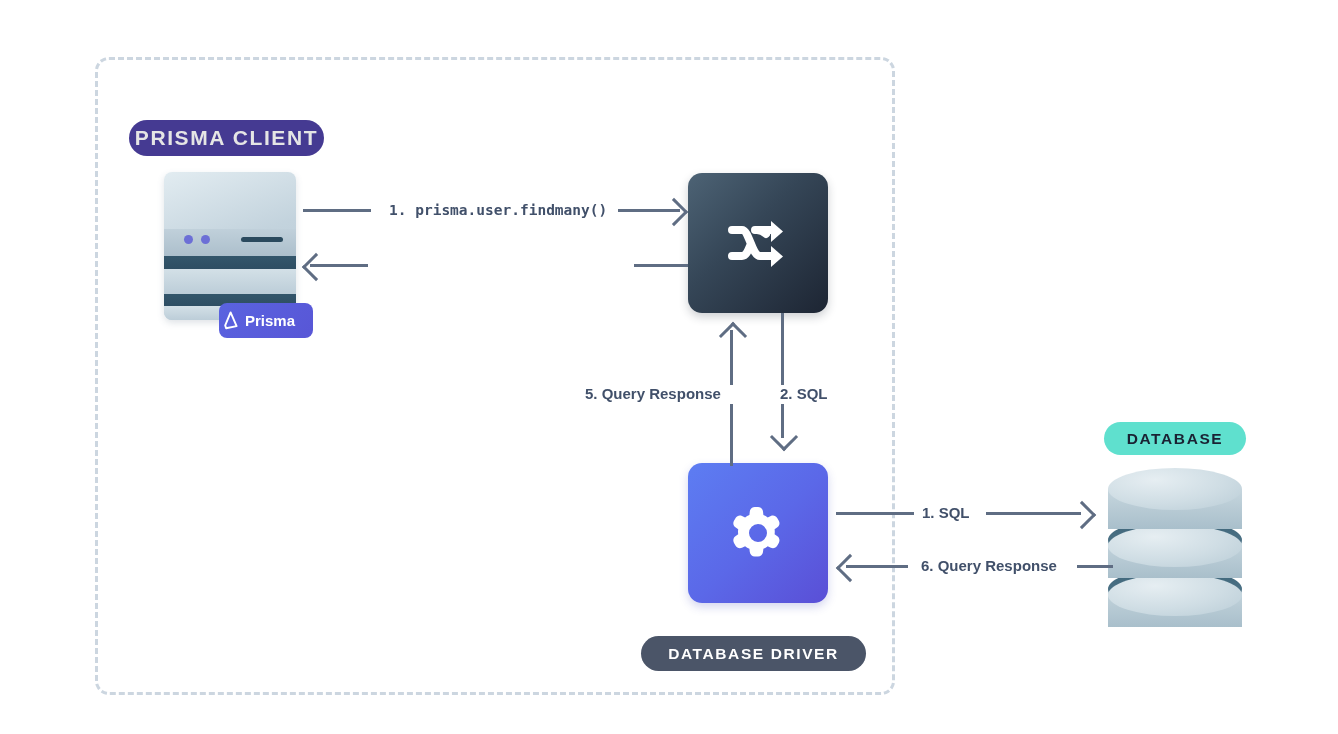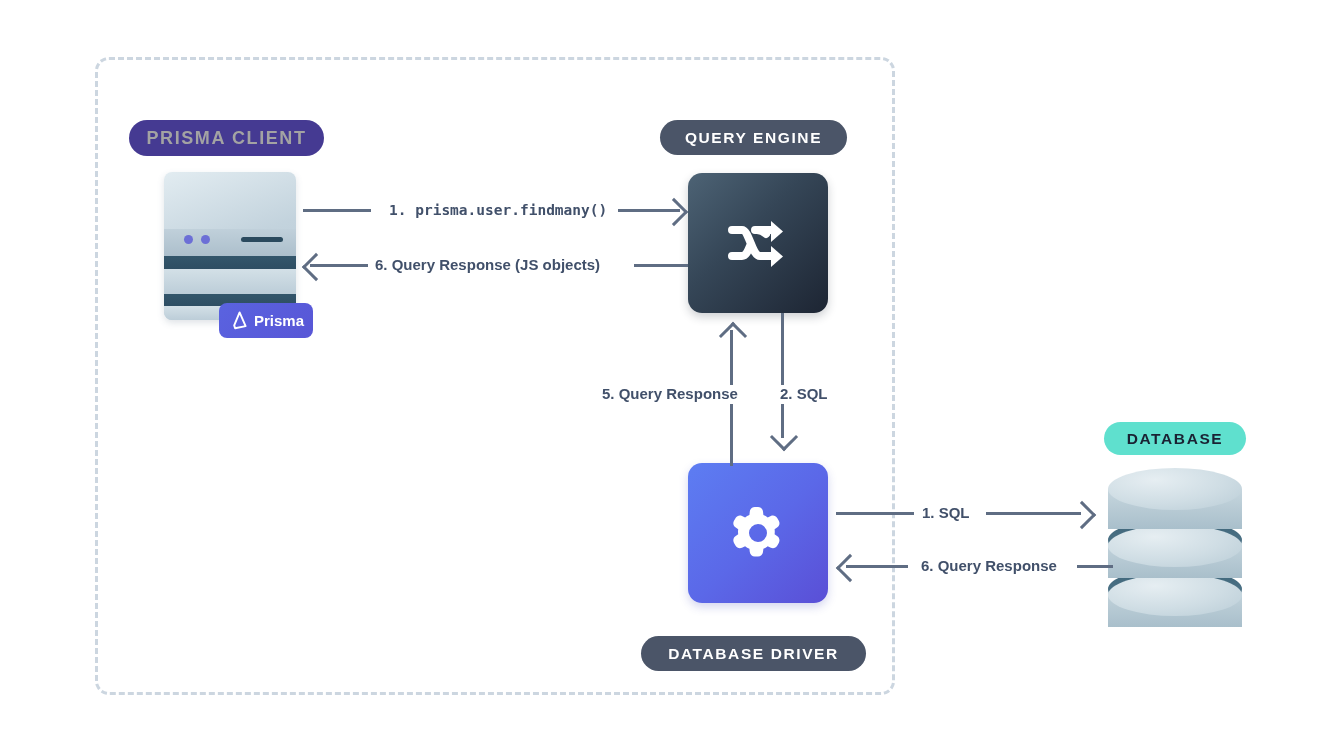--- a/index.html
+++ b/index.html
@@ -53,22 +53,22 @@
     border-radius: 999px;
     font-weight: bold;
     letter-spacing: 1.6px;
     white-space: nowrap;
     box-sizing: border-box;
   }
   .pill-prisma-client {
     left: 129px; top: 120px;
     width: 195px; height: 36px;
     background: #453a92;
-    color: #a3a3a3;
-    font-size: 18px;
+    color: #e5e5e5;
+    font-size: 21px;
   }
   .pill-query-engine {
     left: 660px; top: 120px;
     width: 187px; height: 35px;
     background: #4b5568;
     color: #ffffff;
     font-size: 15.5px;
   }
   .pill-database-driver {
     left: 641px; top: 636px;
@@ -126,21 +126,21 @@
   }
   .prisma-badge {
     position: absolute;
     left: 219px; top: 303px;
     width: 94px; height: 35px;
     border-radius: 8px;
     background: linear-gradient(135deg, #5a63e0 0%, #5856d6 100%);
     display: flex;
     align-items: center;
     gap: 6px;
-    padding-left: 12px;
+    padding-left: 3px;
     box-sizing: border-box;
     color: #ffffff;
     font-size: 15px;
     font-weight: bold;
   }
 
   
   .node-square {
     position: absolute;
     border-radius: 14px;
@@ -258,21 +258,20 @@
     </div>
   </div>
 
   <div class="prisma-badge">
     <svg width="17" height="19" viewBox="0 0 17 19">
       <path d="M3.2 14.4 L8.6 1.4 L14.6 15.1 L4.1 17.2 Z" fill="none" stroke="#ffffff" stroke-width="1.9" stroke-linejoin="round"></path>
     </svg>
     <span>Prisma</span>
   </div>
 
-  <div class="pill pill-query-engine">QUERY ENGINE</div>
 
   <div class="node-square node-query-engine">
     <svg width="62" height="52" viewBox="0 0 62 52">
       <g fill="none" stroke="#ffffff" stroke-width="8" stroke-linecap="round" stroke-linejoin="round">
         <path d="M5 13 H15 C22 13 25 39 33 39 H46"></path>
         <path d="M5 39 H15 C19 39 21 34 23 29"></path>
         <path d="M39 17 C34 12 31 13 28 13 H46"></path>
       </g>
       <path d="M44 4 L56 14.5 L44 25 Z" fill="#ffffff"></path>
       <path d="M44 29 L56 39.5 L44 50 Z" fill="#ffffff"></path>
@@ -308,32 +307,31 @@
         <div class="top"></div>
     </div>
   </div>
 
   <div class="line line-h" style="left:303px;top:209px;width:68px;"></div>
   <div class="flow-label mono" style="left:378px;top:201px;margin-left:11px;">1. prisma.user.findmany()</div>
   <div class="line line-h" style="left:618px;top:209px;width:62px;"></div>
   <div class="arrow-head ah-right" style="left:664px;top:202px;"></div>
 
   <div class="line line-h" style="left:634px;top:264px;width:54px;"></div>
-  <div class="flow-label" style="left:375px;top:256px;">6. Query Response (JS objects)</div>
   <div class="line line-h" style="left:310px;top:264px;width:58px;"></div>
   <div class="arrow-head ah-left" style="left:306px;top:257px;"></div>
 
   <div class="line line-v" style="left:781px;top:313px;width:3px;height:72px;"></div>
   <div class="flow-label" style="left:780px;top:385px;">2. SQL</div>
   <div class="line line-v" style="left:781px;top:404px;width:3px;height:34px;"></div>
   <div class="arrow-head ah-down" style="left:774px;top:427px;"></div>
 
   <div class="line line-v" style="left:730px;top:463px;width:3px;height:-0px;height:0;"></div>
   <div class="line line-v" style="left:730px;top:404px;width:3px;height:62px;"></div>
-  <div class="flow-label" style="left:602px;top:385px;">5. Query Response</div>
+  <div class="flow-label" style="left:585px;top:385px;">5. Query Response</div>
   <div class="line line-v" style="left:730px;top:330px;width:3px;height:55px;"></div>
   <div class="arrow-head ah-up" style="left:723px;top:326px;"></div>
 
   <div class="line line-h" style="left:836px;top:512px;width:78px;"></div>
   <div class="flow-label" style="left:922px;top:504px;">1. SQL</div>
   <div class="line line-h" style="left:986px;top:512px;width:95px;"></div>
   <div class="arrow-head ah-right" style="left:1072px;top:505px;"></div>
 
   <div class="line line-h" style="left:1077px;top:565px;width:36px;"></div>
   <div class="flow-label" style="left:921px;top:557px;">6. Query Response</div>

